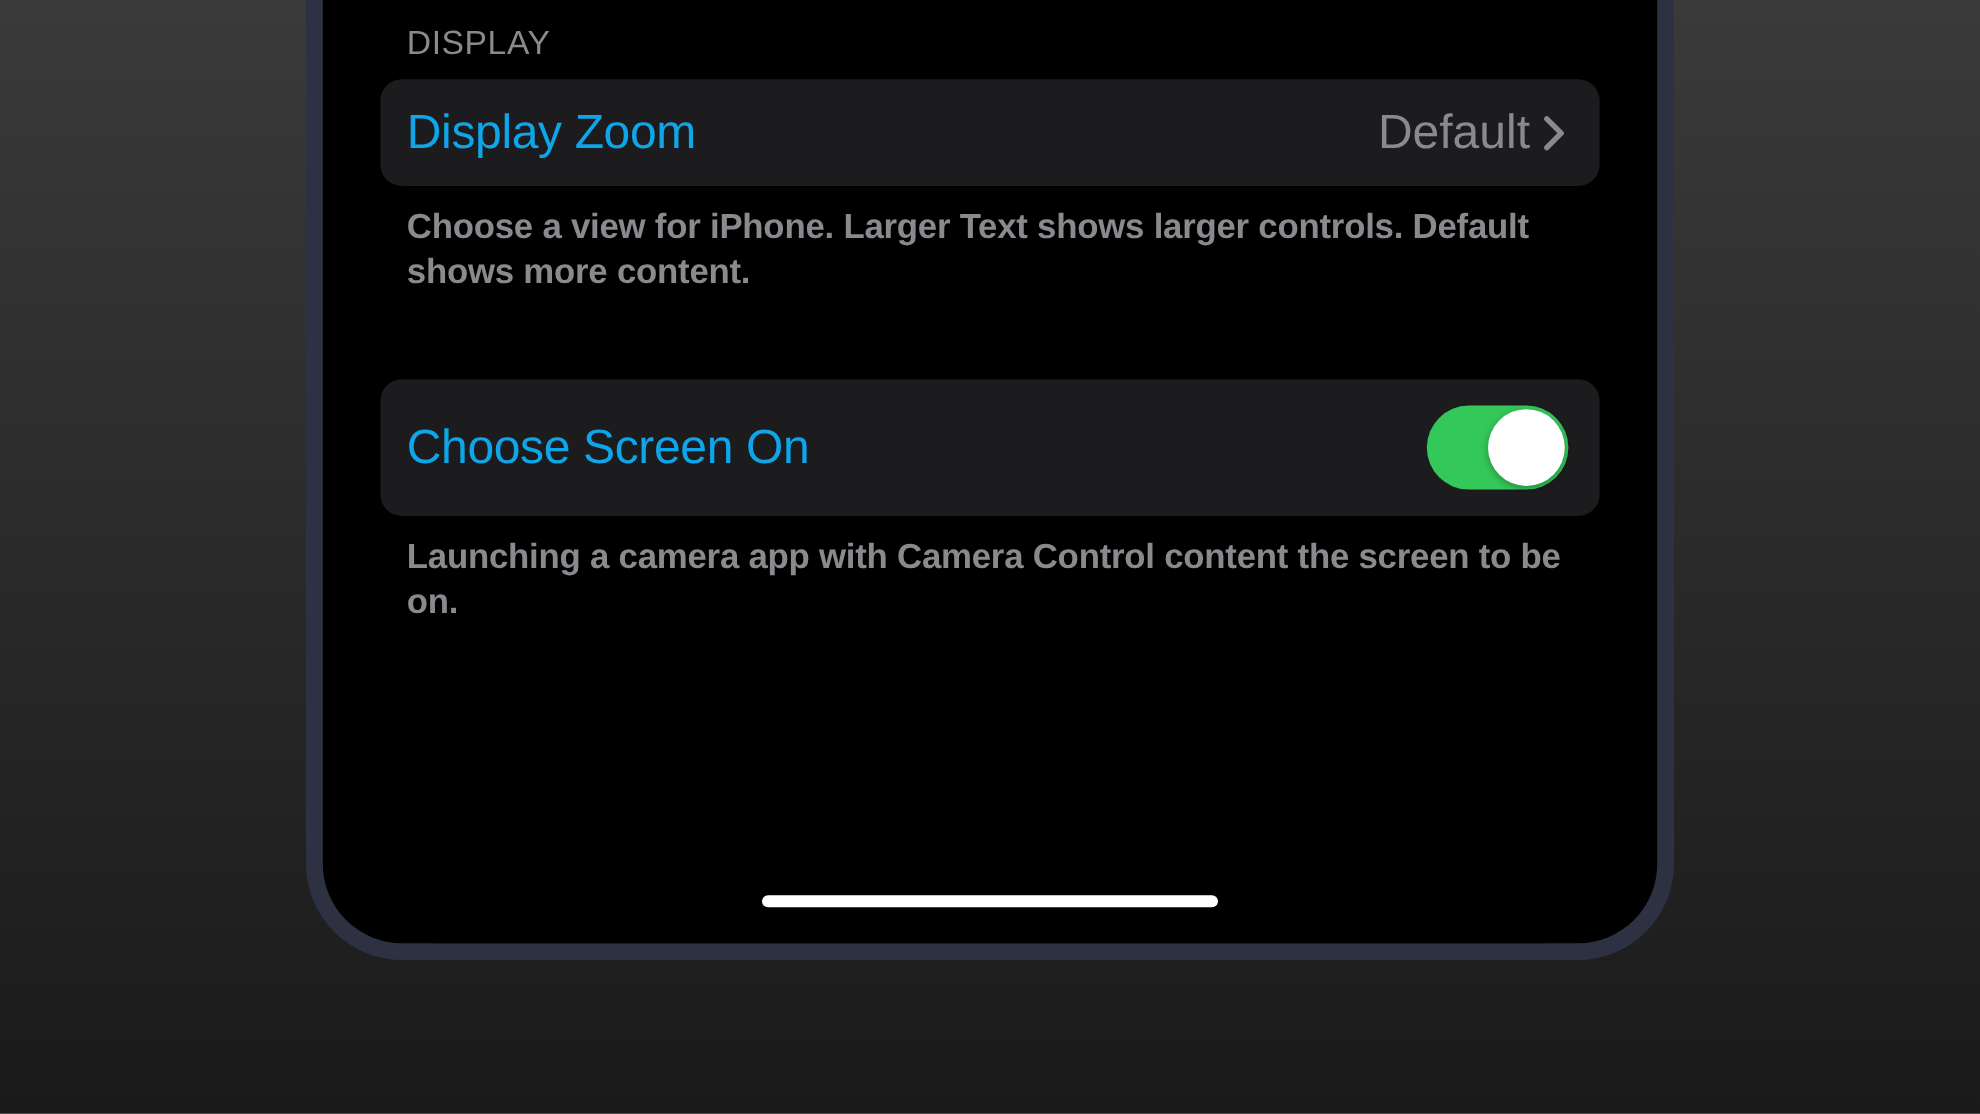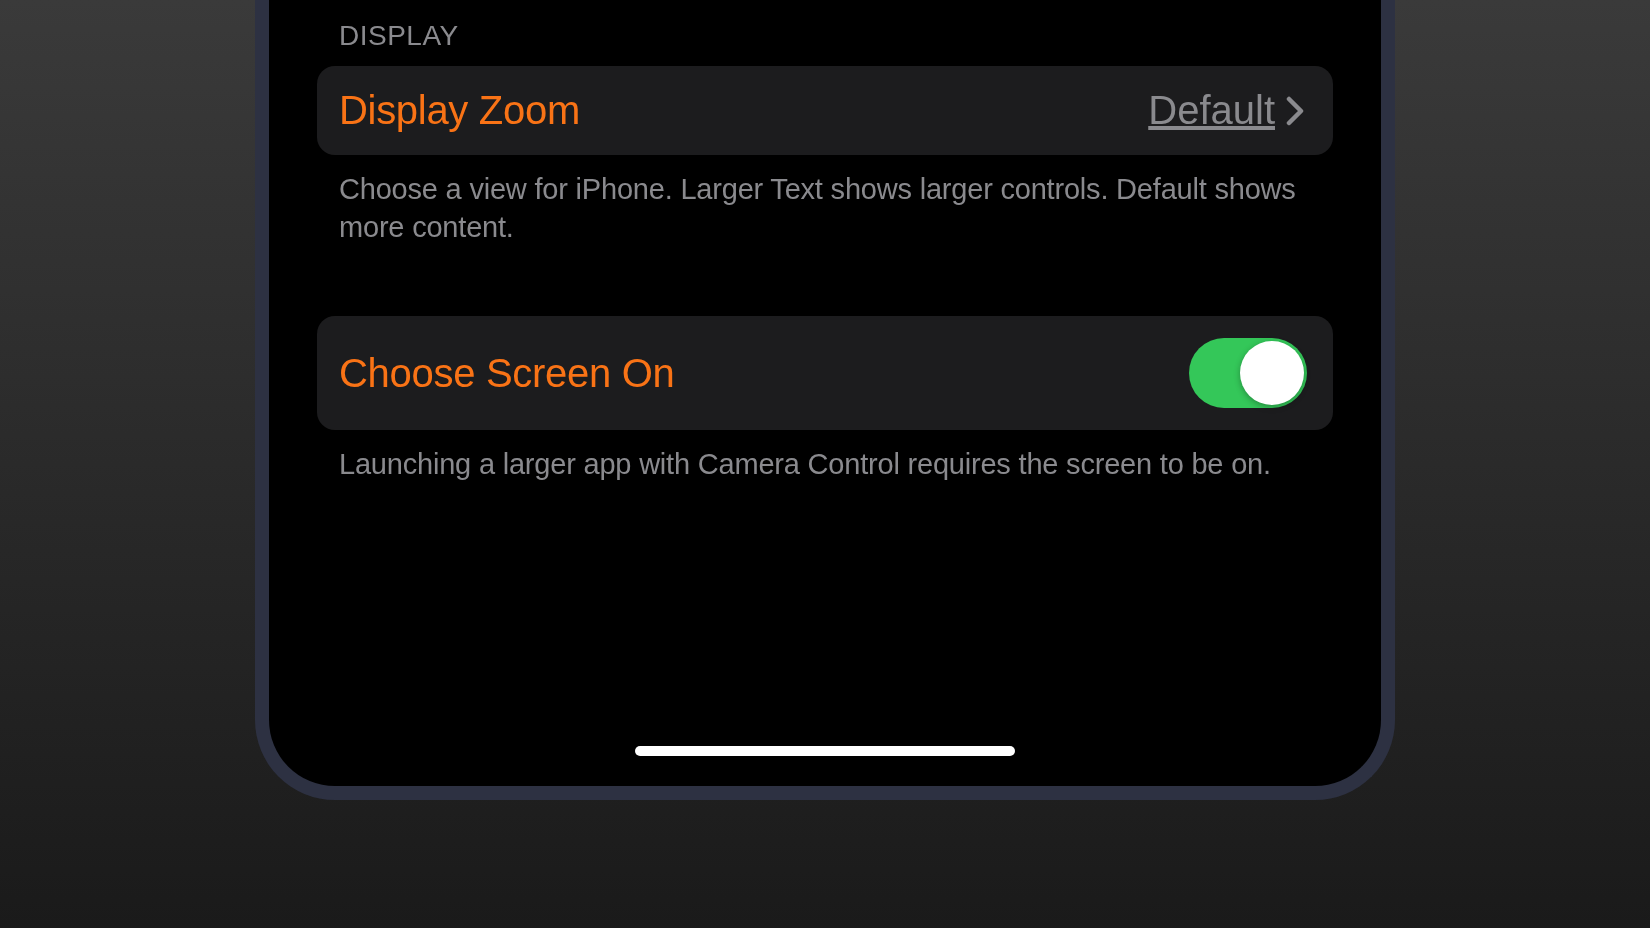--- a/index.html
+++ b/index.html
@@ -53,56 +53,55 @@
       background: #1c1c1e;
       border-radius: 18px;
       display: flex;
       align-items: center;
       justify-content: space-between;
       padding: 22px 26px 22px 22px;
       cursor: pointer;
     }
 
     .row-label {
-      color: #f97316;
+      color: #0ea5e9;
       font-size: 40px;
       font-weight: 400;
       letter-spacing: -0.3px;
     }
 
     .row-trailing {
       display: flex;
       align-items: center;
       gap: 8px;
     }
 
     .row-value {
       color: #8a8a8e;
       font-size: 40px;
       font-weight: 400;
-      text-decoration: underline;
     }
 
     .chevron-icon {
       width: 24px;
       height: 36px;
       display: flex;
       align-items: center;
       justify-content: center;
     }
 
     .chevron-icon svg {
       width: 18px;
       height: 30px;
     }
 
     .footer-text {
       color: #8a8a8e;
       font-size: 29px;
-      font-weight: 400;
+      font-weight: 700;
       line-height: 1.3;
       padding: 16px 22px 28px 22px;
       letter-spacing: -0.2px;
     }
 
     .toggle {
       width: 118px;
       height: 70px;
       background: #34c759;
       border-radius: 35px;
@@ -161,18 +160,18 @@
     <div class="section-spacer"></div>
 
 
     <div class="list-row">
       <span class="row-label">Choose Screen On</span>
       <div class="toggle">
         <div class="toggle-knob"></div>
       </div>
     </div>
 
-    <div class="footer-text">Launching a larger app with Camera Control requires the screen to be on.</div>
+    <div class="footer-text">Launching a camera app with Camera Control content the screen to be on.</div>
 
     <div class="home-indicator"></div>
 
   </div>
 </div>
 
 </body></html>

